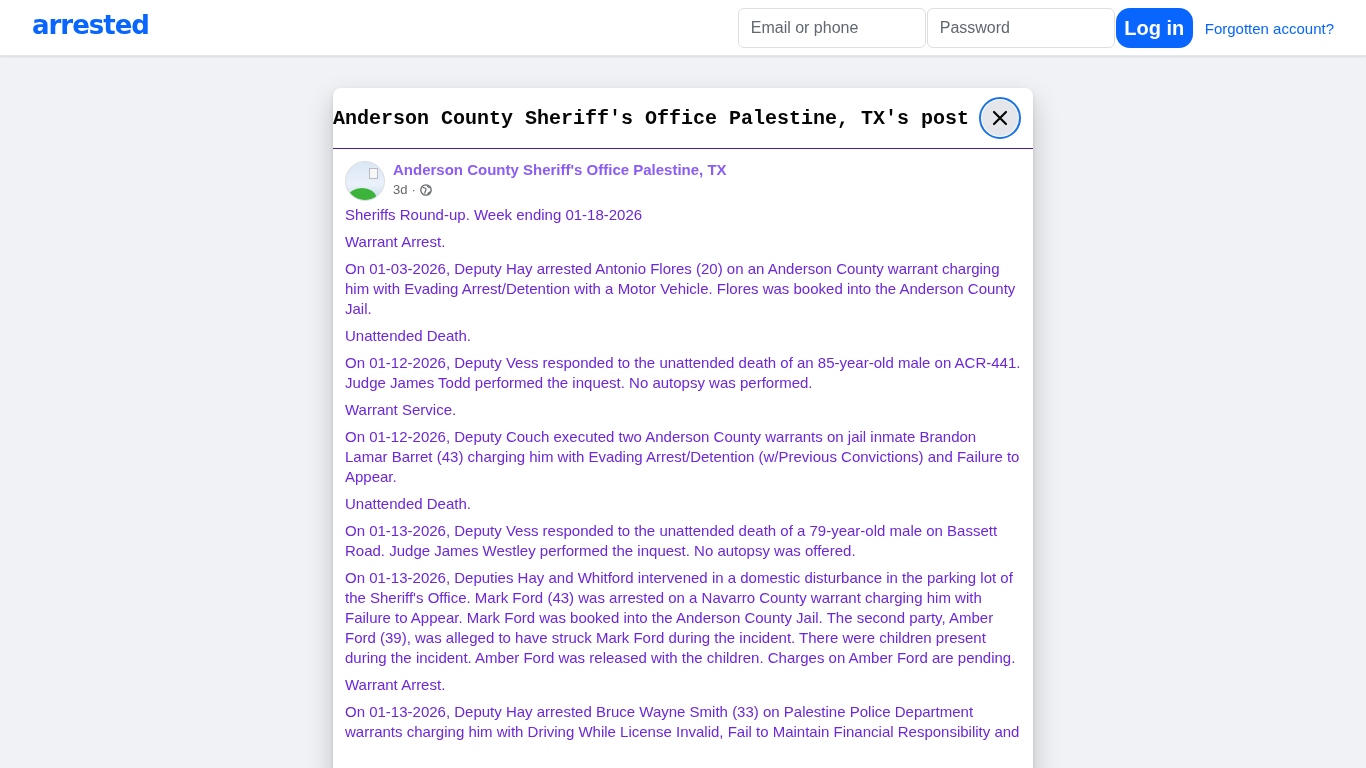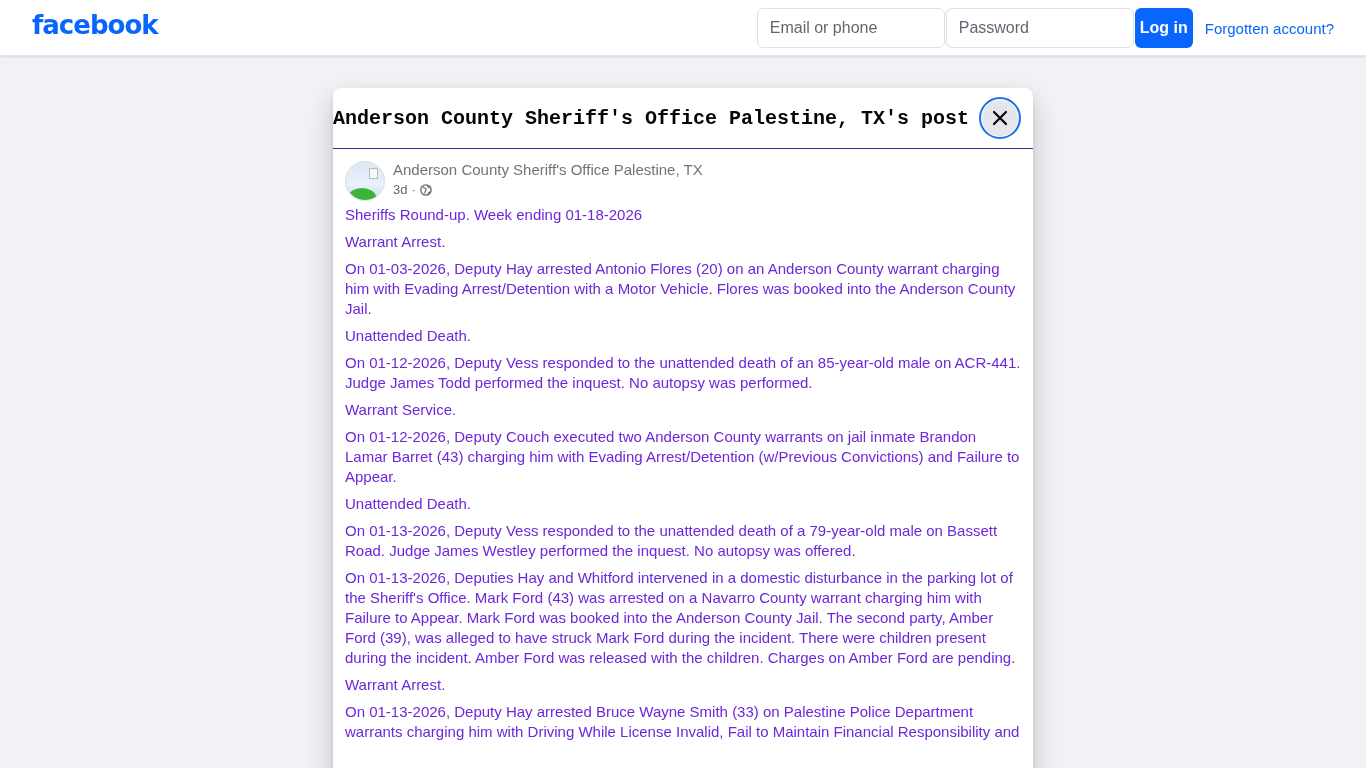--- a/index.html
+++ b/index.html
@@ -24,22 +24,22 @@
     color: #0866ff;
   }
   .login-form { position: absolute; right: 0; top: 8px; height: 40px; display: flex; align-items: center; }
   .field {
     width: 188px; height: 40px; border: 1px solid #dddfe2; border-radius: 6px;
     padding: 0 12px; font-size: 16px; color: #1c1e21; background: #fff;
     font-family: "Liberation Sans", sans-serif; margin-right: 1px; outline: none;
   }
   .field::placeholder { color: #606770; }
   .login-btn {
-    height: 40px; width: 58px; border: none; border-radius: 6px; background: #0866ff;
-    color: #fff; font-weight: bold; font-size: 16px; font-family: "Liberation Sans", sans-serif;
+    height: 40px; width: 77px; border: none; border-radius: 14px; background: #0866ff;
+    color: #fff; font-weight: bold; font-size: 20px; font-family: "Liberation Sans", sans-serif;
     margin-right: 12px; cursor: pointer;
   }
   .forgot {
     color: #0866ff; font-size: 15px; text-decoration: none; margin-right: 32px; white-space: nowrap;
   }
   .modal {
     position: absolute; left: 333px; top: 88px; width: 700px; height: 700px;
     background: #ffffff; border-radius: 8px 8px 0 0;
     box-shadow: 0 12px 28px rgba(0,0,0,0.2), 0 2px 4px rgba(0,0,0,0.1);
     overflow: hidden;
@@ -61,31 +61,31 @@
     background: linear-gradient(180deg, #dbe7f5 0%, #eaf1fa 60%, #c9dbe9 100%);
   }
   .avatar .hill {
     position: absolute; left: 2px; bottom: -6px; width: 28px; height: 18px; border-radius: 50% 50% 0 0;
     background: #3cb43c;
   }
   .avatar .doc {
     position: absolute; right: 6px; top: 6px; width: 9px; height: 11px; background: #f7f7f7;
     border: 1px solid #b7bcc4;
   }
-  .author { font-size: 15px; font-weight: normal; color: #737373; line-height: 20px; margin-top: -1px; }
+  .author { font-size: 15px; font-weight: bold; color: #8b5cf6; line-height: 20px; margin-top: -1px; }
   .meta { display: flex; align-items: center; font-size: 13px; color: #65676b; line-height: 18px; margin-top: 1px; }
   .meta .dot { margin: 0 4px; }
   .body { padding: 4px 12px 0 12px; font-size: 15px; line-height: 20px; color: #6d28d9; }
   .body p { margin-bottom: 7px; }
 </style>
 </head>
 <body>
 
 <header class="topbar">
-  <div class="logo">facebook</div>
+  <div class="logo">arrested</div>
   <form class="login-form">
     <input class="field" type="text" placeholder="Email or phone" style="">
     <input class="field" type="password" placeholder="Password" style="">
     <button class="login-btn">Log in</button>
     <a class="forgot" href="#">Forgotten account?</a>
   </form>
 </header>
 
 <section class="modal">
   <div class="modal-header">

